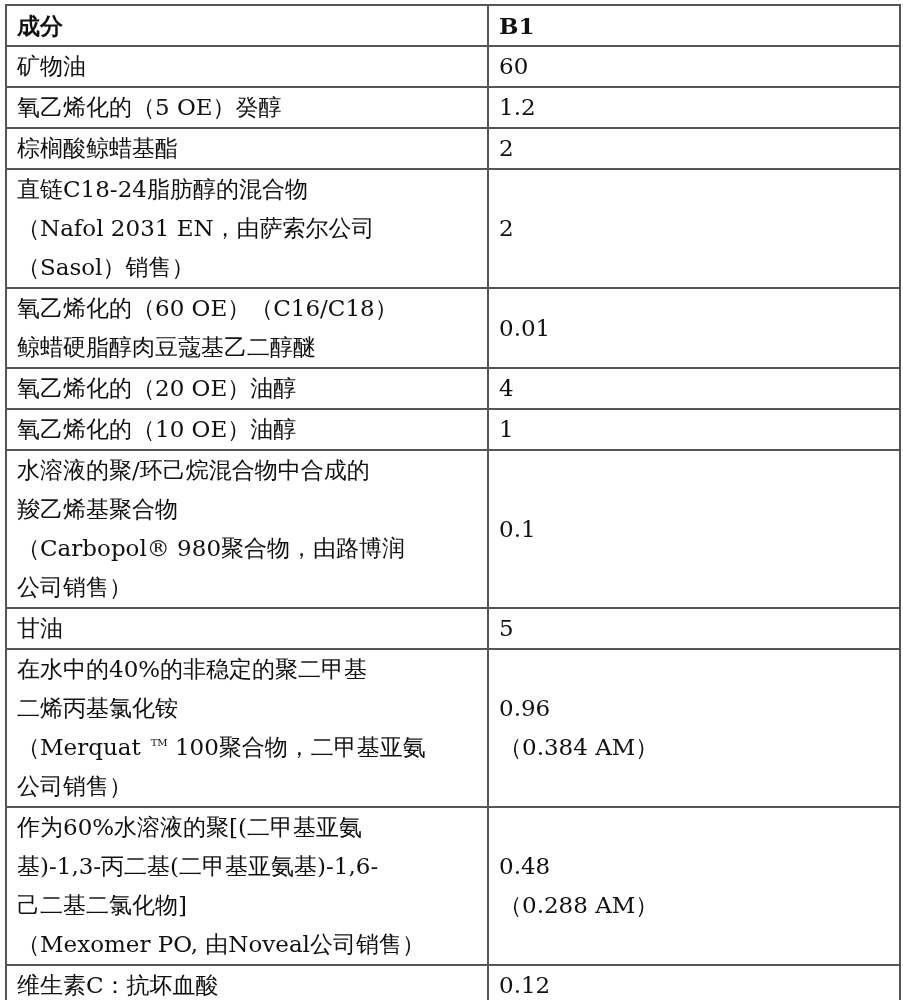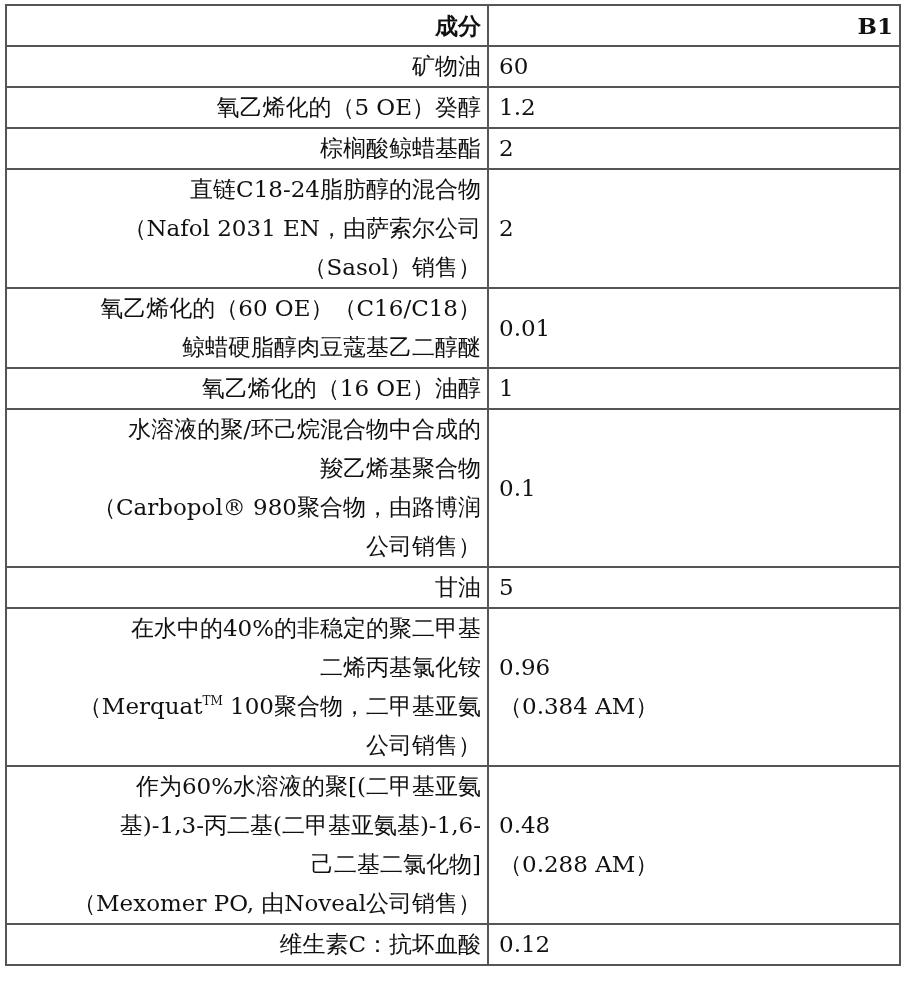--- a/index.html
+++ b/index.html
@@ -4,25 +4,25 @@
 <style>
   html, body { margin: 0; padding: 0; background: #ffffff; }
   body { width: 903px; height: 1000px; position: relative; overflow: hidden;
          font-family: "DejaVu Serif", "Liberation Serif", serif; color: #111; }
   table.ing { position: absolute; left: 5px; top: 4px; width: 894px;
               border-collapse: collapse; table-layout: fixed; }
   table.ing td, table.ing th { border: 2px solid #555; padding: 0 6px 0 10px;
               font-size: 23px; line-height: 39px; vertical-align: middle; }
   table.ing col.c1 { width: 482px; }
   table.ing col.c2 { width: 412px; }
-  th { font-weight: bold; text-align: right; height: 38px; }
+  th { font-weight: bold; text-align: left; height: 38px; }
   td.val { text-align: left; }
-  td.name { text-align: right; }
+  td.name { text-align: left; }
   .line { display: block; white-space: nowrap; }
-  sup { font-size: 12px; line-height: 0; }
+  sup { font-size: 10px; line-height: 0; margin-left: 10px; }
 </style>
 </head>
 <body>
 
 <table class="ing">
   <colgroup>
       <col class="c1">
       <col class="c2">
     </colgroup>
   <thead>
@@ -70,21 +70,29 @@
       <td class="name">
         <span class="line">氧乙烯化的（60 OE）（C16/C18）</span>
         <span class="line">鲸蜡硬脂醇肉豆蔻基乙二醇醚</span>
       </td>
       <td class="val">
           <span class="line">0.01</span>
         </td>
     </tr>
     <tr>
       <td class="name">
-          <span class="line">氧乙烯化的（16 OE）油醇</span>
+          <span class="line">氧乙烯化的（20 OE）油醇</span>
+        </td>
+      <td class="val">
+          <span class="line">4</span>
+        </td>
+    </tr>
+    <tr>
+      <td class="name">
+          <span class="line">氧乙烯化的（10 OE）油醇</span>
         </td>
       <td class="val">
           <span class="line">1</span>
         </td>
     </tr>
     <tr>
       <td class="name">
         <span class="line">水溶液的聚/环己烷混合物中合成的</span>
         <span class="line">羧乙烯基聚合物</span>
         <span class="line">（Carbopol® 980聚合物，由路博润</span>

